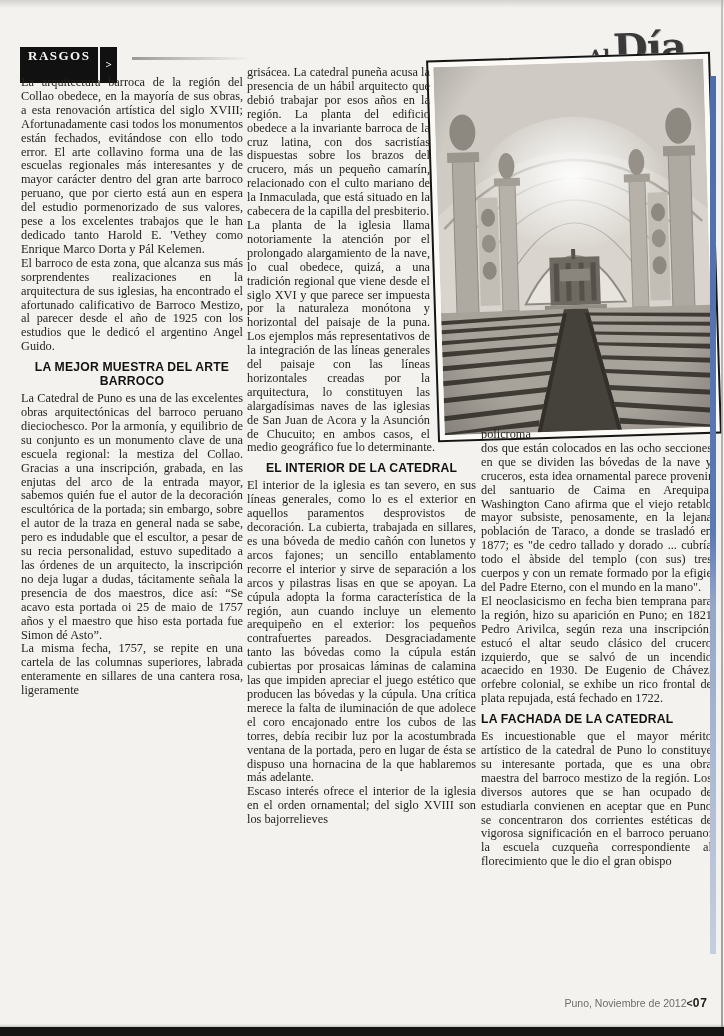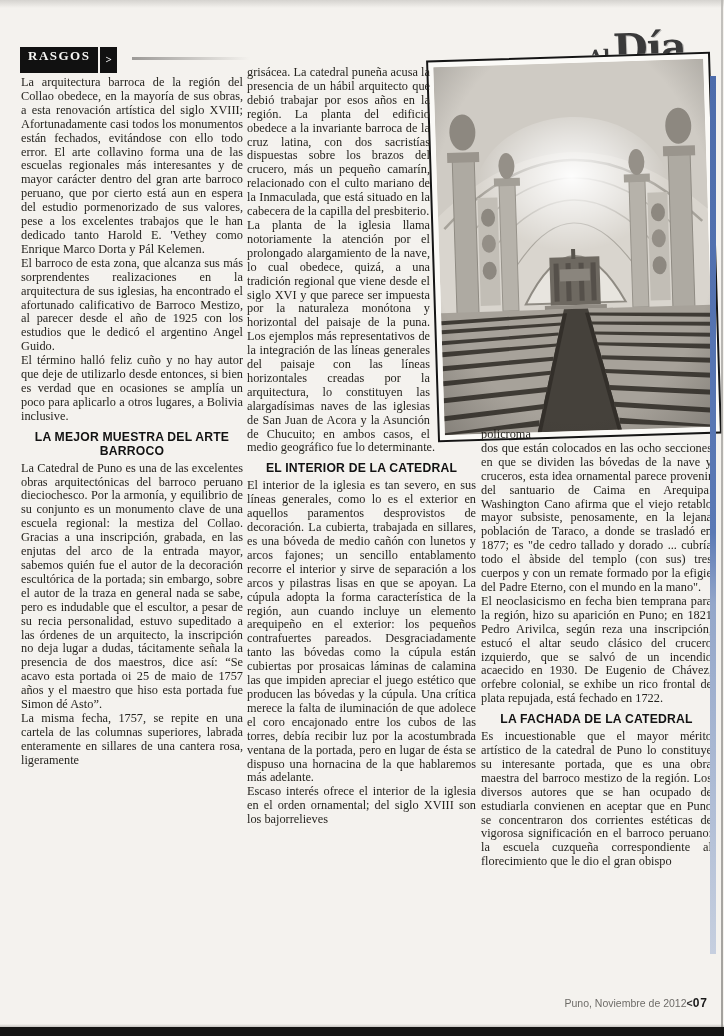--- a/index.html
+++ b/index.html
@@ -10,21 +10,21 @@
   }
   .page::before{ 
     content:""; position:absolute; left:0; top:0; width:100%; height:8px;
     background:linear-gradient(to bottom, rgba(120,118,114,.25), rgba(120,118,114,0));
   }
 
   
   .tag-wrap { position:absolute; left:20px; top:47px; display:flex; align-items:stretch; }
   .tag-main {
     background:#111; color:#f6f6f4; font-weight:bold; font-size:13px;
-    padding:1px 8px 9px; letter-spacing:1.5px;
+    padding:1px 8px 19px; letter-spacing:1.5px;
   }
   .tag-arrow {
     background:#111; color:#fff; margin-left:2px; padding:1px 5px 3px;
     font-size:11px; font-weight:bold; display:flex; align-items:center;
   }
   .tag-line {
     position:absolute; left:132px; top:57px; width:118px; height:3px;
     background:linear-gradient(to right,#9c9a97,rgba(200,198,195,0));
   }
   .masthead {
@@ -48,21 +48,21 @@
     position:absolute; text-align:justify; font-size:12.3px; line-height:13.9px;
     color:#26241f;
   }
   .col p { margin:0; }
   .col .sec-h {
     font-family:"Liberation Sans", sans-serif; font-weight:bold;
     font-size:12.2px; line-height:14px; color:#121212; letter-spacing:.2px;
     margin:6px 0 4px;
   }
   .sec-h.center { text-align:center; }
-  .sec-h.left { text-align:center; }
+  .sec-h.left { text-align:left; }
   .col1 { left:21px;  top:76px;  width:222px; }
   .col2 { left:247px; top:66px;  width:229px; }
   .col3 { left:481px; top:428px; width:231px; }
   .photo-spacer { float:right; width:46px; height:374px; }
 
   
   .accent-strip {
     position:absolute; right:8px; top:76px; width:6px; height:878px;
     background:linear-gradient(to bottom,#4d6cab 0%,#5b79b5 52%,#93a6c9 60%,#c6cfdf 100%);
   }
@@ -194,21 +194,20 @@
         <polygon points="170,340 270,349 270,354 170,345"></polygon>
         <polygon points="175,356 270,366 270,368 175,362"></polygon>
       </g>
       <rect width="270" height="368" fill="url(#vig)"></rect>
     </svg>
   </div>
 
   <div class="col col1">
     <p>La arquitectura barroca de la región del Collao obedece, en la mayoría de sus obras, a esta renovación artística del siglo XVIII; Afortunadamente casi todos los monumentos están fechados, evitándose con ello todo error. El arte collavino forma una de las escuelas regionales más interesantes y de mayor carácter dentro del gran arte barroco peruano, que por cierto está aun en espera del estudio pormenorizado de sus valores, pese a los excelentes trabajos que le han dedicado tanto Harold E. 'Vethey como Enrique Marco Dorta y Pál Kelemen.</p>
     <p>El barroco de esta zona, que alcanza sus más sorprendentes realizaciones en la arquitectura de sus iglesias, ha encontrado el afortunado calificativo de Barroco Mestizo, al parecer desde el año de 1925 con los estudios que le dedicó el argentino Angel Guido.</p>
-    <p>El término halló feliz cuño y no hay autor que deje de utilizarlo desde entonces, si bien es verdad que en ocasiones se amplía un poco para aplicarlo a otros lugares, a Bolivia inclusive.</p>
     <p class="sec-h center">LA MEJOR MUESTRA DEL ARTE BARROCO</p>
     <p>La Catedral de Puno es una de las excelentes obras arquitectónicas del barroco peruano dieciochesco. Por la armonía, y equilibrio de su conjunto es un monumento clave de una escuela regional: la mestiza del Collao. Gracias a una inscripción, grabada, en las enjutas del arco de la entrada mayor, sabemos quién fue el autor de la decoración escultórica de la portada; sin embargo, sobre el autor de la traza en general nada se sabe, pero es indudable que el escultor, a pesar de su recia personalidad, estuvo supeditado a las órdenes de un arquitecto, la inscripción no deja lugar a dudas, tácitamente señala la presencia de dos maestros, dice así: “Se acavo esta portada oi 25 de maio de 1757 años y el maestro que hiso esta portada fue Simon dé Asto”.</p>
     <p>La misma fecha, 1757, se repite en una cartela de las columnas superiores, labrada enteramente en sillares de una cantera rosa, ligeramente</p>
   </div>
 
   <div class="col col2">
     <div class="photo-spacer"></div>
     <p>grisácea. La catedral puneña acusa la presencia de un hábil arquitecto que debió trabajar por esos años en la región. La planta del edificio obedece a la invariante barroca de la cruz latina, con dos sacristías dispuestas sobre los brazos del crucero, más un pequeño camarín, relacionado con el culto mariano de la Inmaculada, que está situado en la cabecera de la capilla del presbiterio.</p>
     <p>La planta de la iglesia llama notoriamente la atención por el prolongado alargamiento de la nave, lo cual obedece, quizá, a una tradición regional que viene desde el siglo XVI y que parece ser impuesta por la naturaleza monótona y horizontal del paisaje de la puna. Los ejemplos más representativos de la integración de las líneas generales del paisaje con las líneas horizontales creadas por la arquitectura, lo constituyen las alargadísimas naves de las iglesias de San Juan de Acora y la Asunción de Chucuito; en ambos casos, el medio geográfico fue lo determinante.</p>
     <p class="sec-h center">EL INTERIOR DE LA CATEDRAL</p>

